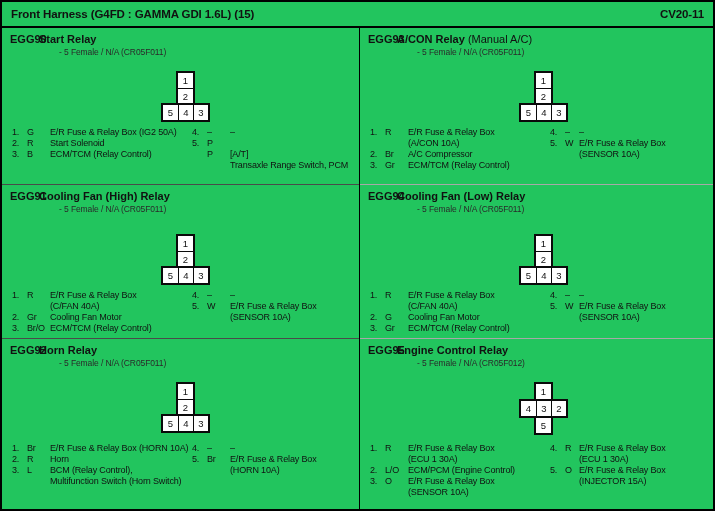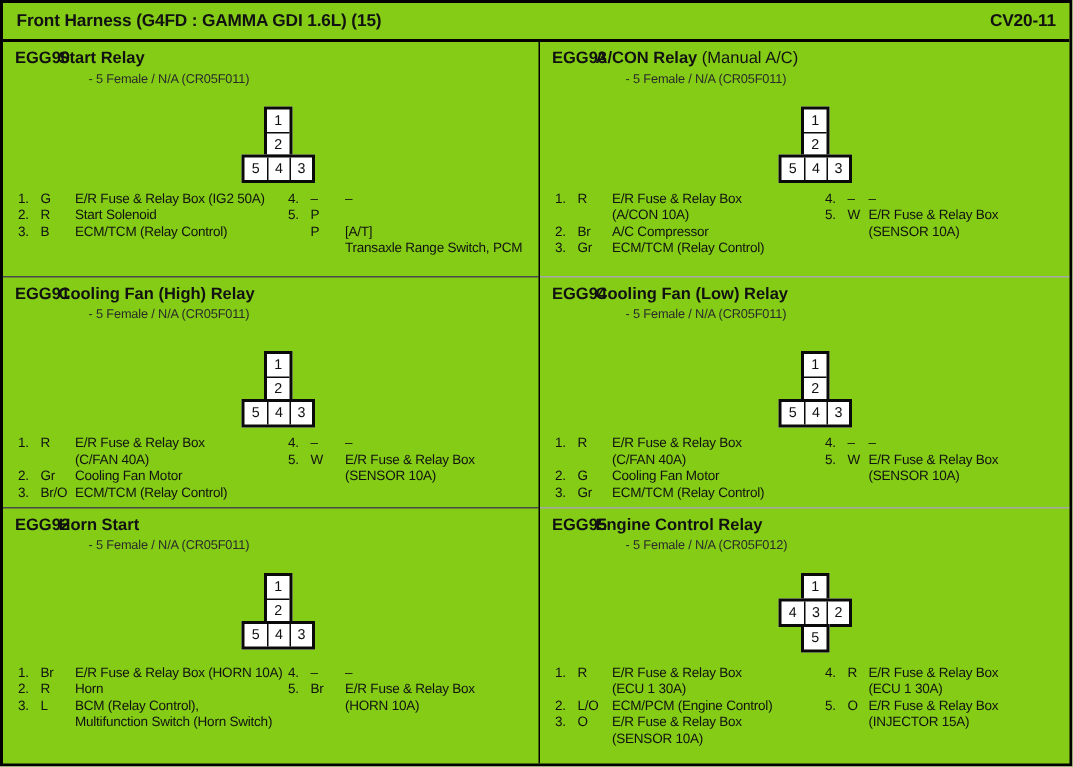--- a/index.html
+++ b/index.html
@@ -1,20 +1,20 @@
 <!DOCTYPE html>
 <html><head>
 <meta charset="utf-8">
 <style>
   * { margin: 0; padding: 0; box-sizing: border-box; }
   html, body { background: #fff; }
   body { font-family: "Liberation Sans", sans-serif; color: #111; }
   .page {
     position: relative; width: 715px; height: 511px;
-    border: 2px solid #000; background: #84cc16; overflow: hidden;
+    border: 2px solid #000; background: #22c55e; overflow: hidden;
   }
   .header {
     height: 26px; border-bottom: 2px solid #000;
     display: flex; justify-content: space-between; align-items: center;
     padding: 0 9px; font-weight: bold; font-size: 11.5px; letter-spacing: -0.1px;
   }
   .content { display: flex; height: 481px; }
   .col { position: relative; width: 357px; }
   .col-right { flex: 1; border-left: 1px solid #000; }
   .section { position: relative; width: 100%; }
@@ -179,21 +179,21 @@
                 <span class="pcolor">W</span>
                 <div class="pdesc">
                   <div class="pline">E/R Fuse &amp; Relay Box</div>
                   <div class="pline">(SENSOR 10A)</div>
                 </div>
               </div>
             </div>
           </div>
         </div>
         <div class="section row3">
-          <div class="sec-head"><span class="sec-id">EGG92</span><span class="sec-title">Horn Start</span></div>
+          <div class="sec-head"><span class="sec-id">EGG92</span><span class="sec-title">Horn Relay</span></div>
           <div class="sec-sub">- 5 Female / N/A (CR05F011)</div>
           <div class="conn">
             <div class="cbox cbox-col">
               <div class="cell">1</div>
               <div class="cell">2</div>
             </div>
             <div class="cbox cbox-row">
               <div class="cell">5</div>
               <div class="cell">4</div>
               <div class="cell">3</div>

